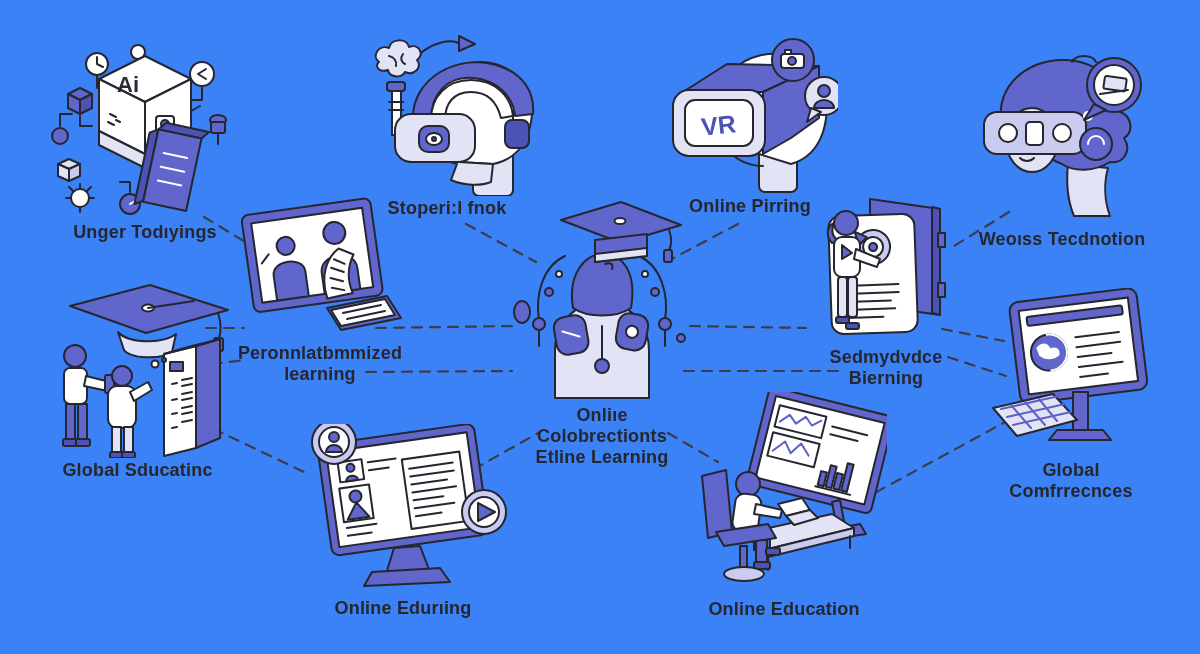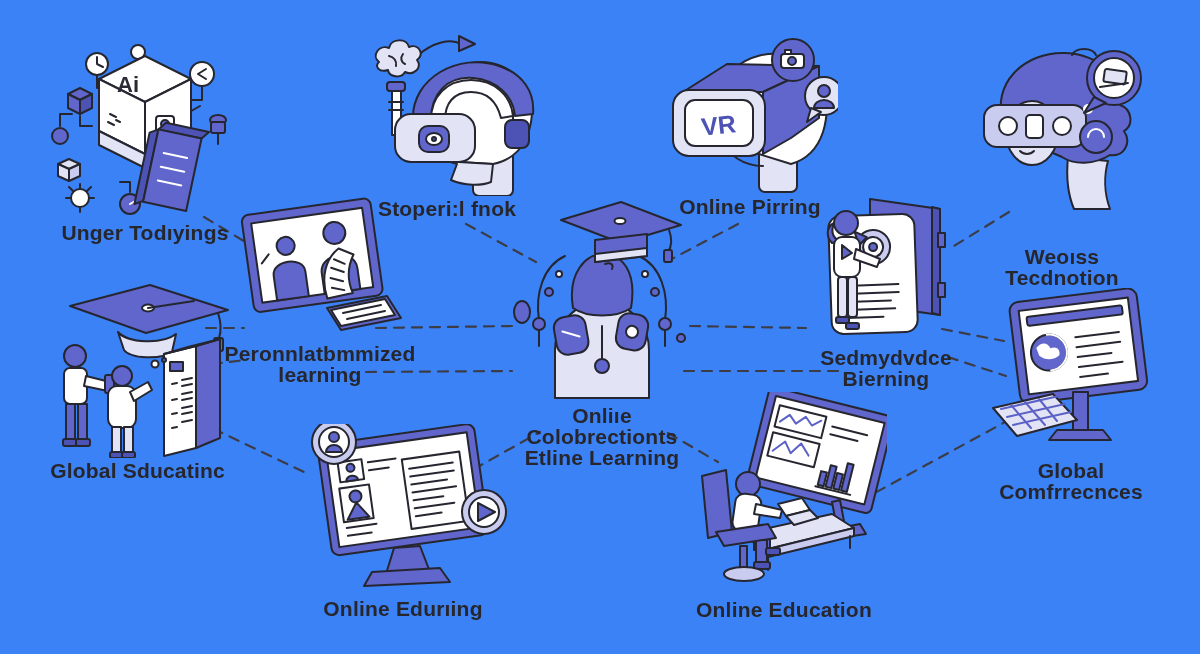--- a/index.html
+++ b/index.html
@@ -1,21 +1,21 @@
 <!DOCTYPE html>
 <html><head>
 <meta charset="utf-8">
 <style>
   html,body{margin:0;padding:0;background:#fff;}
   #canvas{position:relative;width:1200px;height:654px;background:#3b82f6;overflow:hidden;
           font-family:"Liberation Sans", sans-serif;}
   #connector-layer{position:absolute;left:0;top:0;z-index:1;}
   .conn{stroke:#3c3c46;stroke-width:2.2;stroke-dasharray:10 8;stroke-linecap:round;}
   .node{position:absolute;display:flex;flex-direction:column;align-items:center;z-index:2;}
-  .node-label{margin-top:2px;font-weight:700;font-size:21px;line-height:21px;color:#26262c;
+  .node-label{margin-top:2px;font-weight:700;font-size:18px;line-height:21px;color:#26262c;
               text-align:center;white-space:pre-line;letter-spacing:.2px;}
   
   .il *{stroke:#262630;stroke-width:2;stroke-linecap:round;stroke-linejoin:round;}
   .il .sw{stroke:#ffffff;}
   .il .sp{stroke:#5b61c6;}
   .il .ns{stroke:none;}
   .f-n{fill:none;}
   .f-w{fill:#ffffff;}
   .f-p{fill:#6066cb;}
   .f-pd{fill:#4d53b4;}
@@ -135,21 +135,21 @@
       <rect class="f-w" x="122" y="16" width="6" height="4"></rect>
       <circle class="f-ll" cx="161" cy="62" r="19"></circle>
       <circle class="f-p" cx="161" cy="57" r="6"></circle>
       <path class="f-p" d="M151,74 a10,8 0 0 1 20,0 z"></path>
       <polygon class="f-ll" points="148,74 144,88 158,78"></polygon>
       <text x="56" y="100" text-anchor="middle" transform="rotate(-6 56 96)" class="vr-letter">VR</text>
     </svg>
     <div class="node-label">Online Pirring</div>
   </div>
 
-  <div class="node" style="left:974px;top:45px;width:176px;gap:24px;">
+  <div class="node" style="left:974px;top:52px;width:176px;">
     <svg class="il" width="172" height="175" viewBox="0 0 172 175">
       <path class="f-ll" d="M92,112 C90,132 92,150 98,164 L134,164 C128,148 128,130 132,116 z"></path>
       <path class="f-p" d="M28,78 C14,40 48,6 90,8 C124,10 146,32 144,60 C156,64 158,80 148,86 C156,98 148,112 134,110 C118,120 98,120 86,112 L54,98 z"></path>
       <path class="f-n" d="M96,10 C100,2 116,2 120,10"></path>
       <ellipse class="f-ll" cx="56" cy="88" rx="26" ry="32"></ellipse>
       <path class="f-n" d="M44,106 c4,4 10,4 14,0"></path>
       <rect class="f-l" x="8" y="60" width="102" height="42" rx="13"></rect>
       <circle class="f-w" cx="32" cy="81" r="9"></circle>
       <rect class="f-w" x="50" y="70" width="17" height="23" rx="4"></rect>
       <circle class="f-w" cx="86" cy="81" r="9"></circle>

